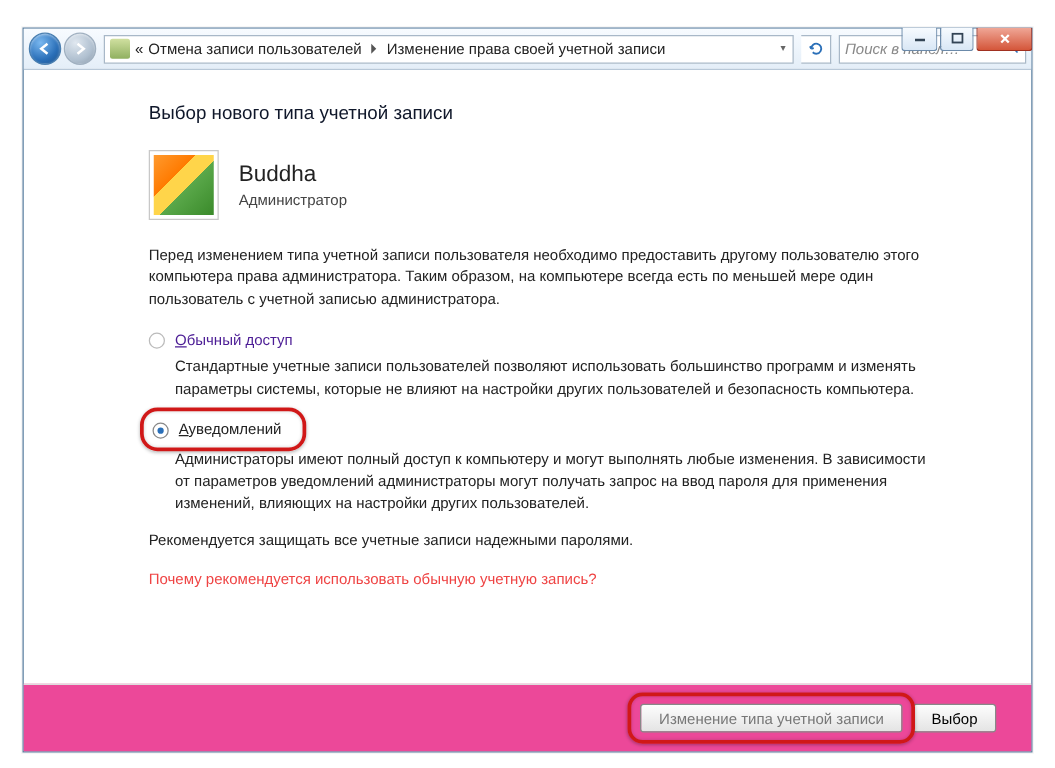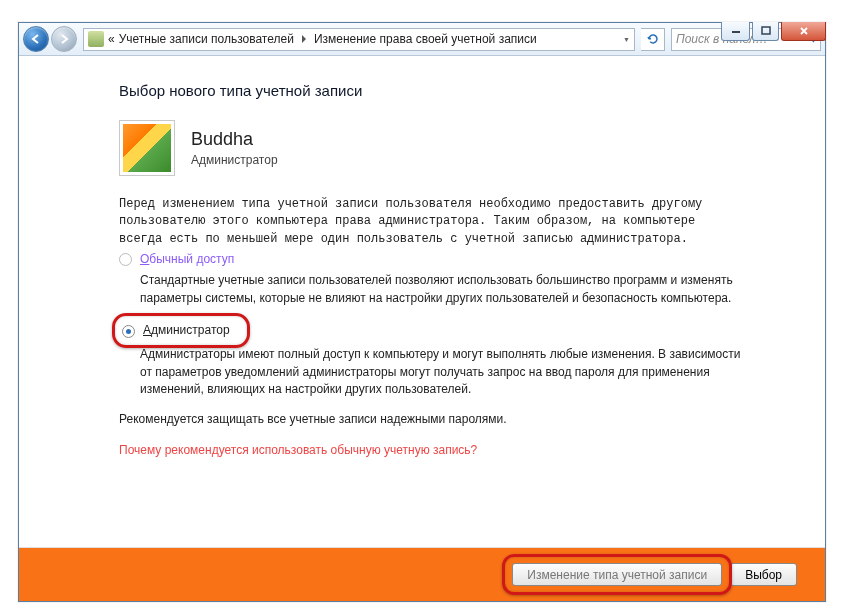--- a/index.html
+++ b/index.html
@@ -128,37 +128,37 @@
   padding: 3px;
   background: #fff;
 }
 .avatar-frame .avatar-img {
   width: 100%; height: 100%;
   background: linear-gradient(135deg, #ff9a2e 0%, #ff7a00 35%, #ffd54a 35%, #ffd54a 55%, #5aa84a 55%, #3a8a2a 100%);
 }
 .account-name { font-size: 18px; }
 .account-role { font-size: 12px; color: #444; }
 
-.intro { margin-bottom: 3px; font-family: Liberation Mono, monospace; }
+.intro { margin-bottom: 16px; }
 
 .radio-row {
   display: flex; align-items: flex-start; gap: 8px;
   margin-bottom: 4px;
 }
 .radio {
   width: 13px; height: 13px; margin-top: 2px;
   border: 1px solid #888; border-radius: 50%;
   display: inline-flex; align-items: center; justify-content: center;
 }
 .radio.disabled { border-color: #bbb; }
 .radio.checked::after {
   content: ""; width: 5px; height: 5px; border-radius: 50%; background: #2a6fb8;
 }
 .radio-label { font-size: 12px; }
-.radio-label.disabled { color: #8b5cf6; }
+.radio-label.disabled { color: #4c1d95; }
 .radio-label .u { text-decoration: underline; }
 .radio-desc {
   margin-left: 21px; margin-bottom: 12px; color: #222;
 }
 .admin-wrap {
   position: relative; display: inline-flex; align-items: center; gap: 8px;
   padding: 3px 10px 3px 3px;
 }
 .hl-admin {
   position: absolute; left: -7px; top: -6px; right: -10px; bottom: -6px;
@@ -169,21 +169,21 @@
 }
 .reco { margin-top: 8px; margin-bottom: 14px; }
 .link {
   color: #ef4444; text-decoration: none; display: inline-block;
 }
 
 .footer {
   position: absolute; left: 0; right: 0; bottom: 0;
   height: 54px;
   border-top: 1px solid #ddd;
-  background: #f97316;
+  background: #ec4899;
   display: flex; align-items: center; justify-content: flex-end;
   padding-right: 28px; gap: 8px;
 }
 .btn {
   height: 23px;
   padding: 0 14px;
   border: 1px solid #888;
   border-radius: 3px;
   background: linear-gradient(#fdfdfd, #e4e4e4);
   font-size: 12px;
@@ -231,21 +231,21 @@
         </svg>
     </div>
     <div class="nav-btn fwd">
       <svg width="14" height="14">
           <path d="M5 3 L10 7 L5 11" fill="none" stroke="#fff" stroke-width="2"></path>
         </svg>
     </div>
     <div class="breadcrumb">
       <span class="icon-sm"></span>
       <span>«</span>
-      <span style="margin-left:4px">Учетные записи пользователей</span>
+      <span style="margin-left:4px">Отмена записи пользователей</span>
       <span class="sep"></span>
       <span>Изменение права своей учетной записи</span>
       <span class="chev" style="margin-left:auto">▼</span>
     </div>
     <div class="refresh-btn">
       <svg width="14" height="14">
           <path d="M3 7 a4 4 0 1 1 1.2 2.8 M3 7 l-1 -2 M3 7 l2 -0.5" fill="none" stroke="#2a6fb8" stroke-width="1.5"></path>
         </svg>
     </div>
     <div class="search-box">
@@ -277,21 +277,21 @@
     <div class="radio-row">
       <span class="radio disabled"></span>
       <span class="radio-label disabled"><span class="u">О</span><span>бычный доступ</span></span>
     </div>
     <p class="radio-desc">Стандартные учетные записи пользователей позволяют использовать большинство программ и изменять параметры системы, которые не влияют на настройки других пользователей и безопасность компьютера.</p>
 
     <div style="margin-bottom:4px">
       <span class="admin-wrap">
         <span class="hl-admin"></span>
         <span class="radio checked"></span>
-        <span class="radio-label"><span class="u">А</span><span>дминистратор</span></span>
+        <span class="radio-label"><span class="u">А</span><span>уведомлений</span></span>
       </span>
     </div>
     <p class="radio-desc">Администраторы имеют полный доступ к компьютеру и могут выполнять любые изменения. В зависимости от параметров уведомлений администраторы могут получать запрос на ввод пароля для применения изменений, влияющих на настройки других пользователей.</p>
 
     <p class="reco">Рекомендуется защищать все учетные записи надежными паролями.</p>
 
     <a href="#" class="link">Почему рекомендуется использовать обычную учетную запись?</a>
   </div>
 
   <div class="footer">

